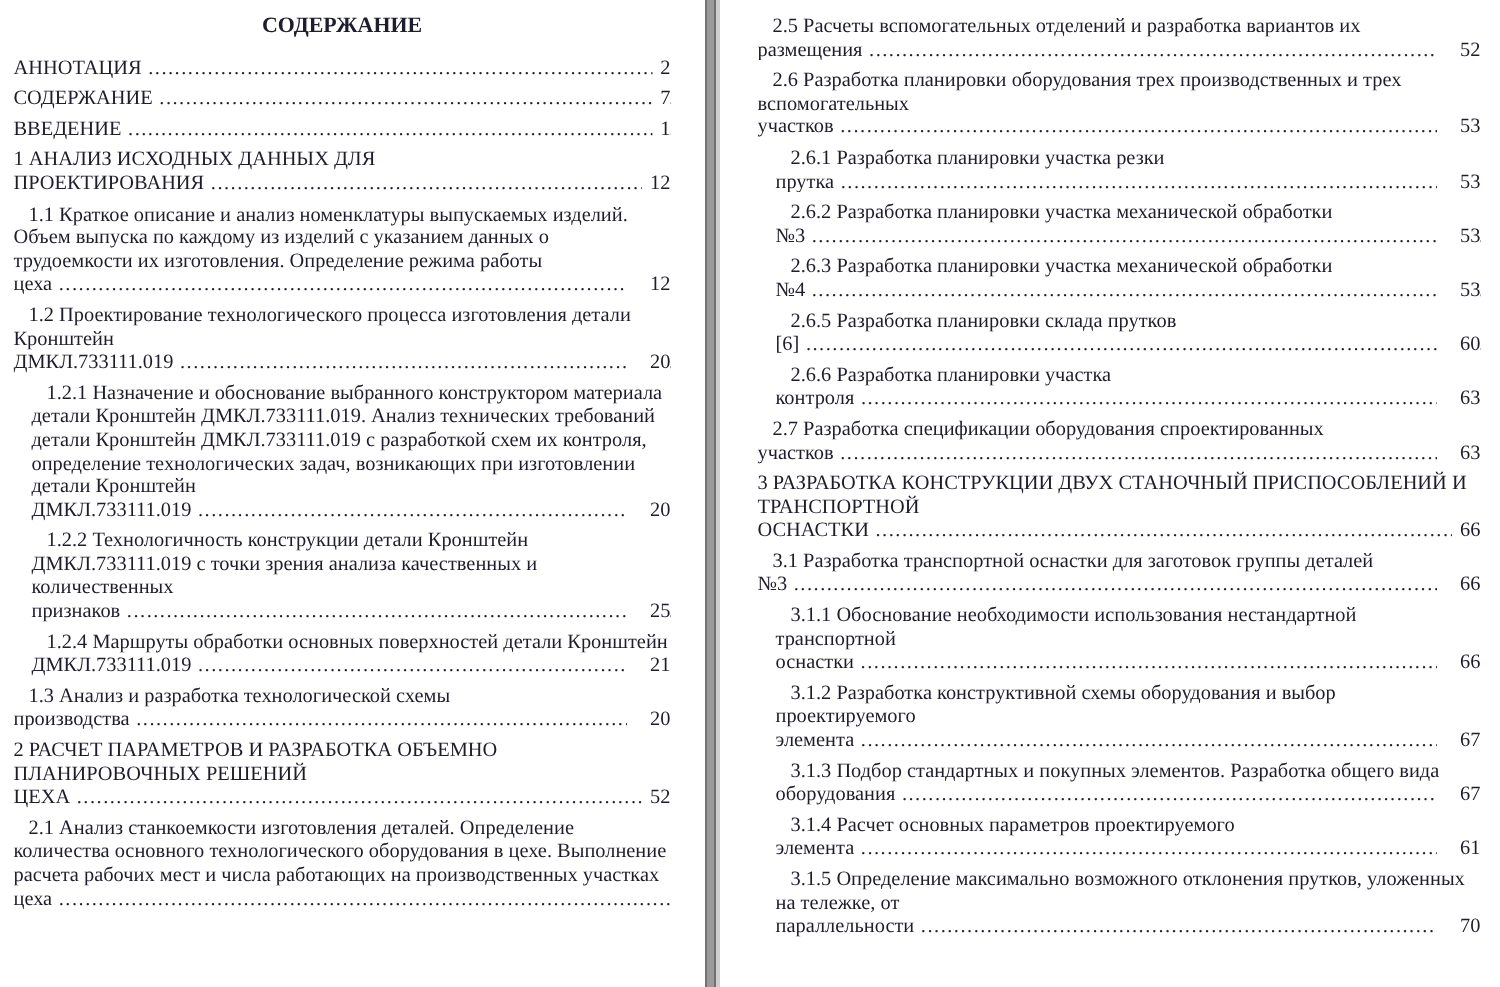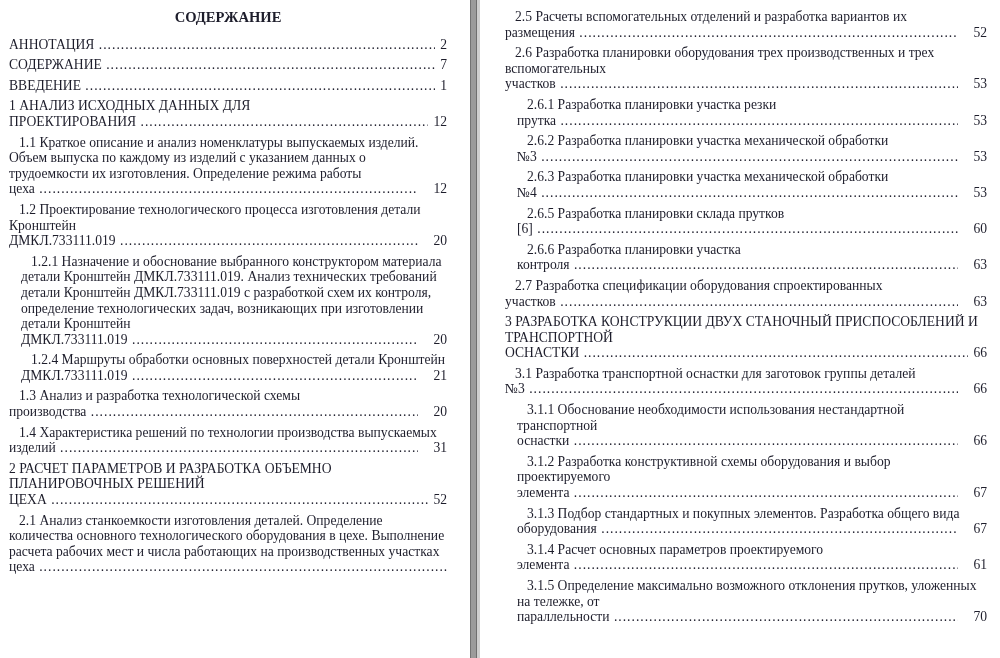--- a/index.html
+++ b/index.html
@@ -64,23 +64,23 @@
   <div class="page page-left">
     <div class="toc-title">СОДЕРЖАНИЕ</div>
     <div id="toc-left">
         <div class="toc-entry lvl1"><span class="t">АННОТАЦИЯ</span><span class="pg">2</span></div>
         <div class="toc-entry lvl1"><span class="t">СОДЕРЖАНИЕ</span><span class="pg">7</span></div>
         <div class="toc-entry lvl1"><span class="t">ВВЕДЕНИЕ</span><span class="pg">1</span></div>
         <div class="toc-entry lvl1"><span class="t">1 АНАЛИЗ ИСХОДНЫХ ДАННЫХ ДЛЯ ПРОЕКТИРОВАНИЯ</span><span class="pg">12</span></div>
         <div class="toc-entry lvl2"><span class="t">1.1 Краткое описание и анализ номенклатуры выпускаемых изделий. Объем выпуска по каждому из изделий с указанием данных о трудоемкости их изготовления. Определение режима работы цеха</span><span class="pg">12</span></div>
         <div class="toc-entry lvl2"><span class="t">1.2 Проектирование технологического процесса изготовления детали Кронштейн ДМКЛ.733111.019</span><span class="pg">20</span></div>
         <div class="toc-entry lvl3"><span class="t">1.2.1 Назначение и обоснование выбранного конструктором материала детали Кронштейн ДМКЛ.733111.019. Анализ технических требований детали Кронштейн ДМКЛ.733111.019 с разработкой схем их контроля, определение технологических задач, возникающих при изготовлении детали Кронштейн ДМКЛ.733111.019</span><span class="pg">20</span></div>
+        <div class="toc-entry lvl3"><span class="t">1.2.2 Технологичность конструкции детали Кронштейн ДМКЛ.733111.019 с точки зрения анализа качественных и количественных признаков</span><span class="pg">25</span></div>
         <div class="toc-entry lvl3"><span class="t">1.2.4 Маршруты обработки основных поверхностей детали Кронштейн ДМКЛ.733111.019</span><span class="pg">21</span></div>
         <div class="toc-entry lvl2"><span class="t">1.3 Анализ и разработка технологической схемы производства</span><span class="pg">20</span></div>
-        <div class="toc-entry lvl2"><span class="t">1.4 Характеристика решений по технологии производства выпускаемых изделий</span><span class="pg">31</span></div>
         <div class="toc-entry lvl1"><span class="t">2 РАСЧЕТ ПАРАМЕТРОВ И РАЗРАБОТКА ОБЪЕМНО ПЛАНИРОВОЧНЫХ РЕШЕНИЙ ЦЕХА</span><span class="pg">52</span></div>
         <div class="toc-entry lvl2"><span class="t">2.1 Анализ станкоемкости изготовления деталей. Определение количества основного технологического оборудования в цехе. Выполнение расчета рабочих мест и числа работающих на производственных участках цеха</span></div>
       </div>
   </div>
 
   <div class="page-divider"></div>
 
   <div class="page page-right">
     <div id="toc-right">
         <div class="toc-entry lvl2"><span class="t">2.5 Расчеты вспомогательных отделений и разработка вариантов их размещения</span><span class="pg">52</span></div>

